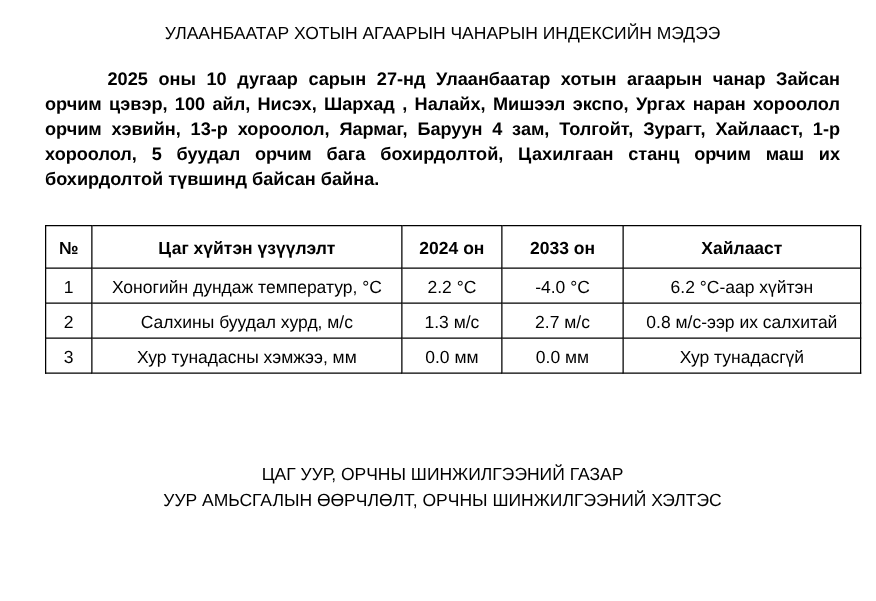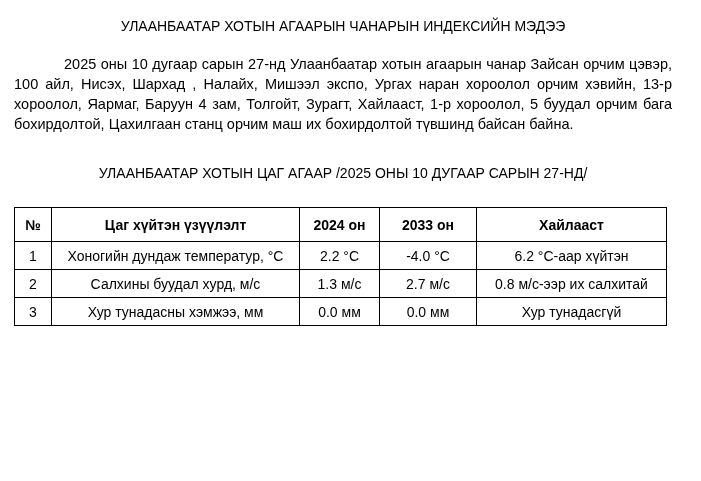--- a/index.html
+++ b/index.html
@@ -11,34 +11,35 @@
   body {
     width: 701px;
     height: 481px;
     overflow: hidden;
     color: #000000;
     font-family: "Liberation Sans", "DejaVu Sans", sans-serif;
   }
   .doc {
     width: 701px;
     height: 346px;
-    padding: 18px 29px 0 14px;
+    padding: 18px 29px 0 36px;
   }
   .title {
     text-align: center;
     font-size: 14px;
     line-height: 16px;
     white-space: nowrap;
   }
   .para {
     margin-top: 20px;
     font-size: 14.5px;
     line-height: 20px;
     text-align: justify;
     text-indent: 50px;
+    font-weight: bold;
   }
   .subtitle {
     margin-top: 31px;
     text-align: center;
     font-size: 14px;
     line-height: 16px;
     white-space: nowrap;
   }
   table.weather {
     margin-top: 26px;
@@ -78,21 +79,20 @@
 </style>
 </head>
 <body>
 
 <div class="doc">
 
   <div class="title">УЛААНБААТАР ХОТЫН АГААРЫН ЧАНАРЫН ИНДЕКСИЙН МЭДЭЭ</div>
 
   <div class="para">2025 оны 10 дугаар сарын 27-нд Улаанбаатар хотын агаарын чанар Зайсан орчим цэвэр, 100 айл, Нисэх, Шархад , Налайх, Мишээл экспо, Ургах наран хороолол орчим хэвийн, 13-р хороолол, Яармаг, Баруун 4 зам, Толгойт, Зурагт, Хайлааст, 1-р хороолол, 5 буудал орчим бага бохирдолтой, Цахилгаан станц орчим маш их бохирдолтой түвшинд байсан байна.</div>
 
-  <div class="subtitle">УЛААНБААТАР ХОТЫН ЦАГ АГААР /2025 ОНЫ 10 ДУГААР САРЫН 27-НД/</div>
 
   <table class="weather">
     <colgroup>
       <col class="col-no">
       <col class="col-ind">
       <col class="col-y1">
       <col class="col-y2">
       <col class="col-note">
     </colgroup>
     <thead>
@@ -122,14 +122,18 @@
       <tr>
         <td class="c-center">3</td>
         <td class="c-left">Хур тунадасны хэмжээ, мм</td>
         <td class="c-center">0.0 мм</td>
         <td class="c-center">0.0 мм</td>
         <td class="c-left">Хур тунадасгүй</td>
       </tr>
     </tbody>
   </table>
 
+  <div class="footer">
+    <div>ЦАГ УУР, ОРЧНЫ ШИНЖИЛГЭЭНИЙ ГАЗАР</div>
+    <div>УУР АМЬСГАЛЫН ӨӨРЧЛӨЛТ, ОРЧНЫ ШИНЖИЛГЭЭНИЙ ХЭЛТЭС</div>
+  </div>
 
 </div>
 
 </body></html>

